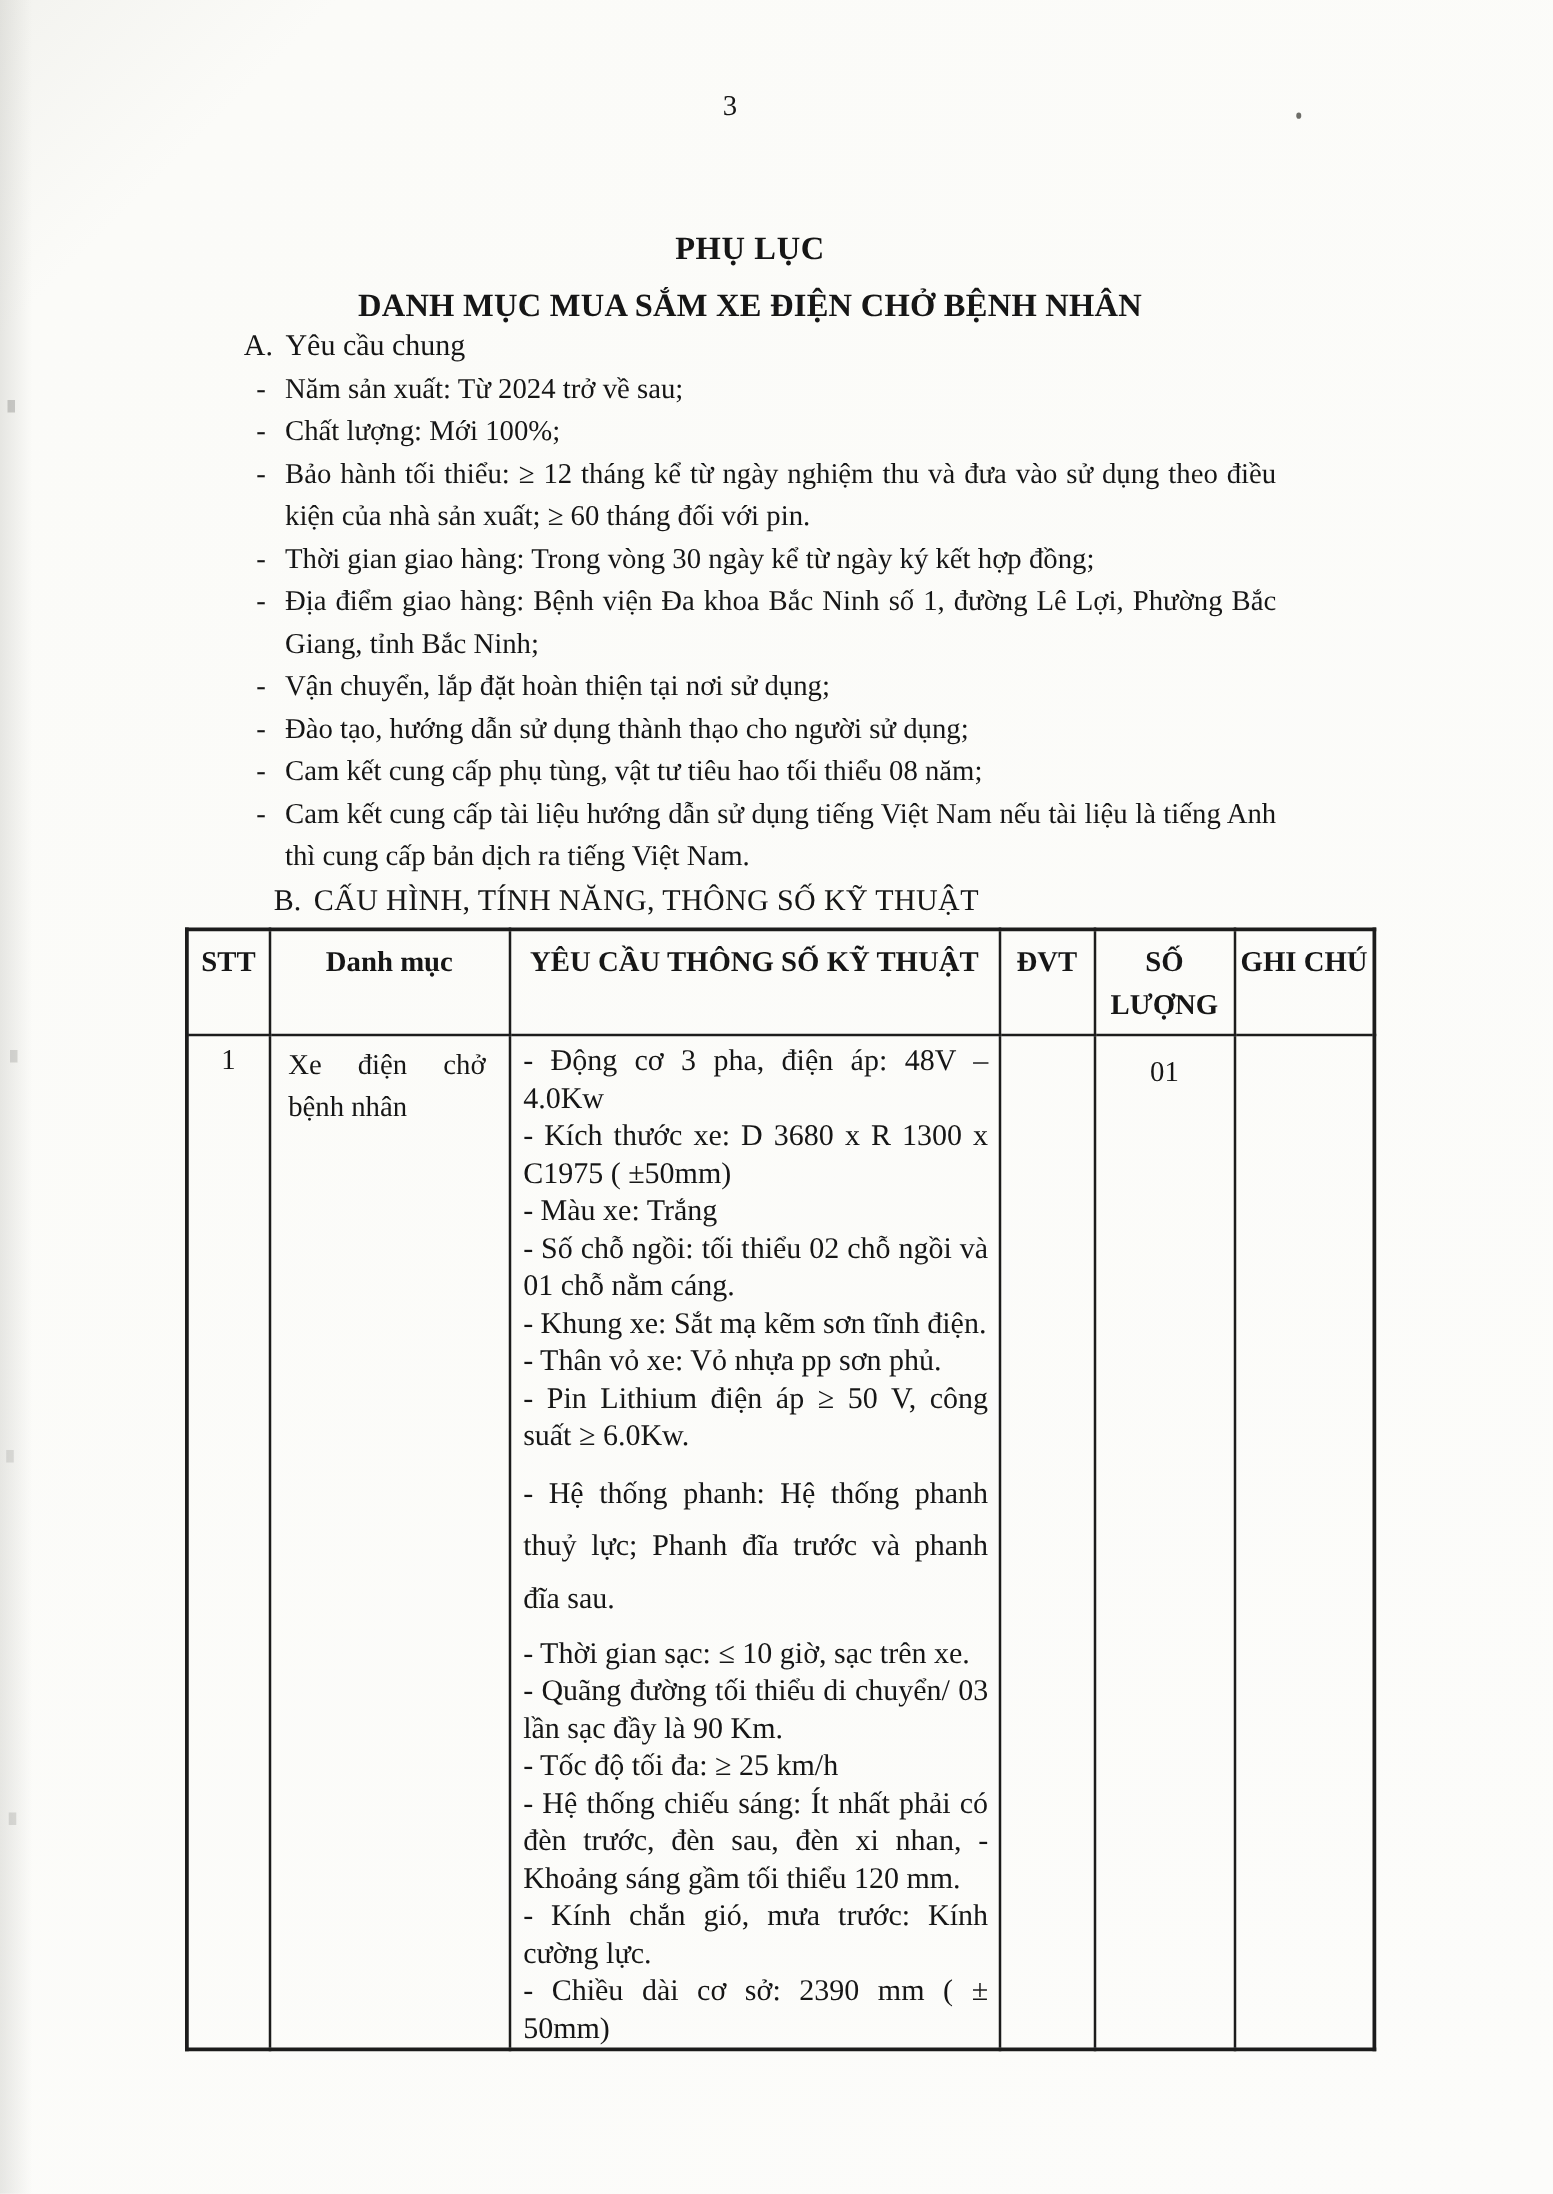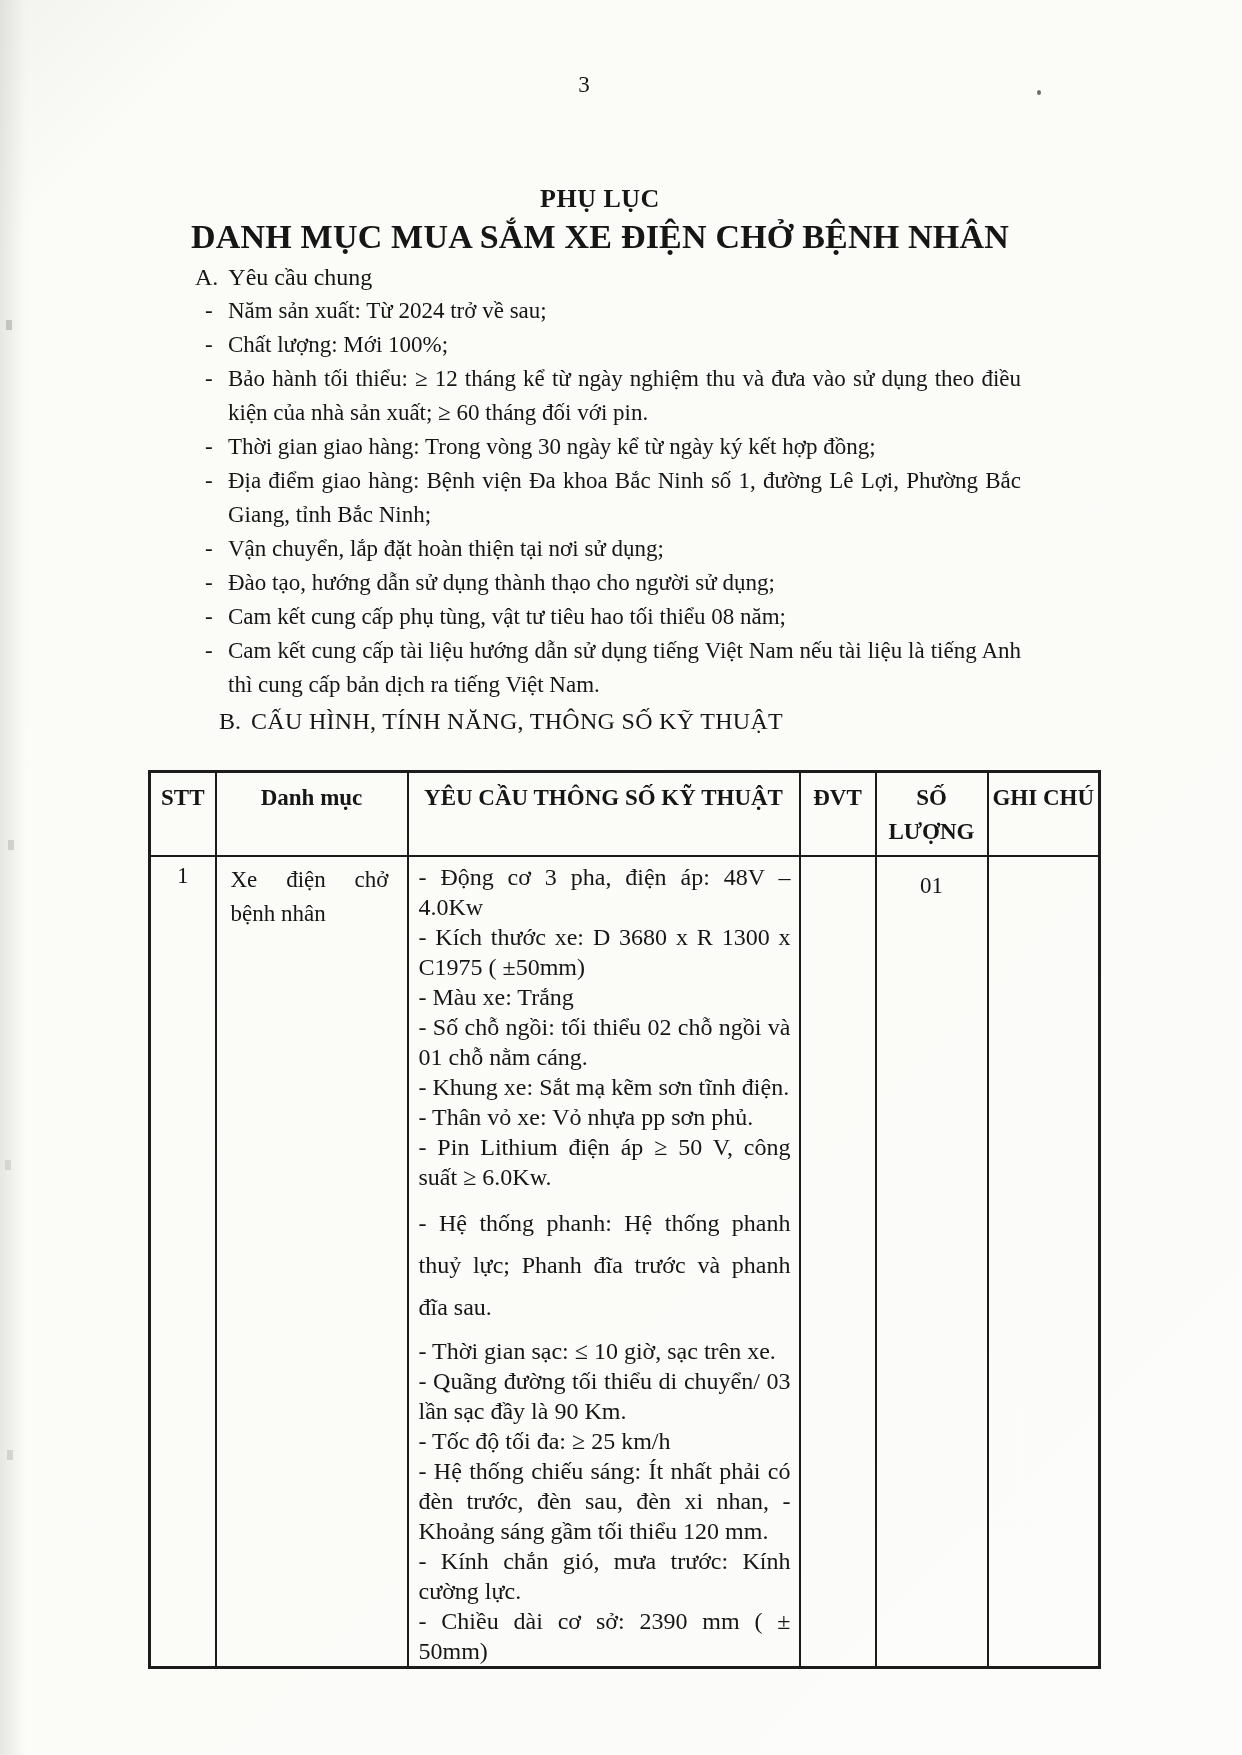--- a/index.html
+++ b/index.html
@@ -15,34 +15,34 @@
     pointer-events:none;
   }
   .edge-marks{position:absolute;left:6px;top:320px;width:6px;height:10px;background:rgba(120,120,118,.35);
     box-shadow:2px 520px 0 rgba(130,130,126,.28), -1px 840px 0 rgba(130,130,126,.22), 1px 1130px 0 rgba(130,130,126,.25);}
   .dot-artifact{position:absolute;left:1037px;top:90px;width:4px;height:5px;border-radius:50%;background:#6d6d68;}
 
   .page-number{position:absolute;top:72px;left:0;width:1168px;text-align:center;font-size:23px;}
 
   .titles{position:absolute;top:184px;left:0;width:1200px;text-align:center;font-weight:700;}
   .title1{font-size:26px;letter-spacing:.5px;}
-  .title2{font-size:34px;margin-top:4px;letter-spacing:.2px;}
+  .title2{font-size:26px;margin-top:16px;letter-spacing:.2px;}
 
   .section-a{position:absolute;top:260px;left:195px;width:826px;font-size:23px;line-height:34px;}
   .sec-heading{font-weight:400;font-size:24px;}
   .sec-label{display:inline-block;margin-right:10px;}
   .req-list{margin:0;}
   .req-item{display:flex;align-items:flex-start;padding-left:10px;}
   .dash{width:23px;flex:0 0 23px;}
   .req-text{flex:1;text-align:justify;}
   .sec-b{margin-top:2px;margin-left:24px;}
   .sec-b .sec-title{letter-spacing:.3px;}
 
   table.spec-table{
-    position:absolute;left:148px;top:770px;width:950px;
+    position:absolute;left:148px;top:742px;width:950px;
     border-collapse:collapse;table-layout:fixed;
     font-size:23px;
   }
   .spec-table th,.spec-table td{border:2px solid #1c1c1c;vertical-align:top;}
   .spec-table{border:3px solid #1c1c1c;}
   .spec-table th{font-weight:700;text-align:center;padding:8px 2px 6px;line-height:34px;}
   .td-stt{text-align:center;padding-top:6px;}
   .td-danhmuc{padding:6px 18px 0 14px;text-align:justify;line-height:34px;}
   .td-spec{padding:5px 8px 0 10px;font-size:24px;height:715px;}
   .td-sl{text-align:center;padding-top:16px;}

